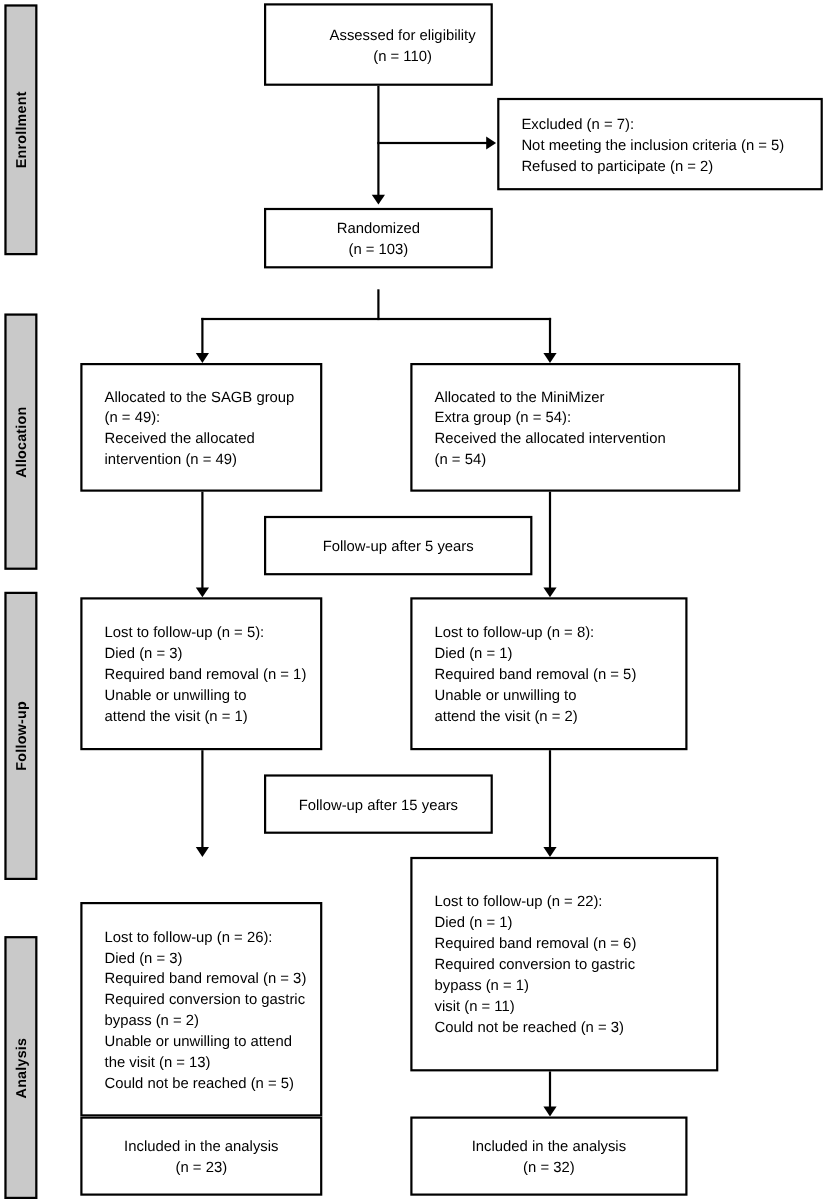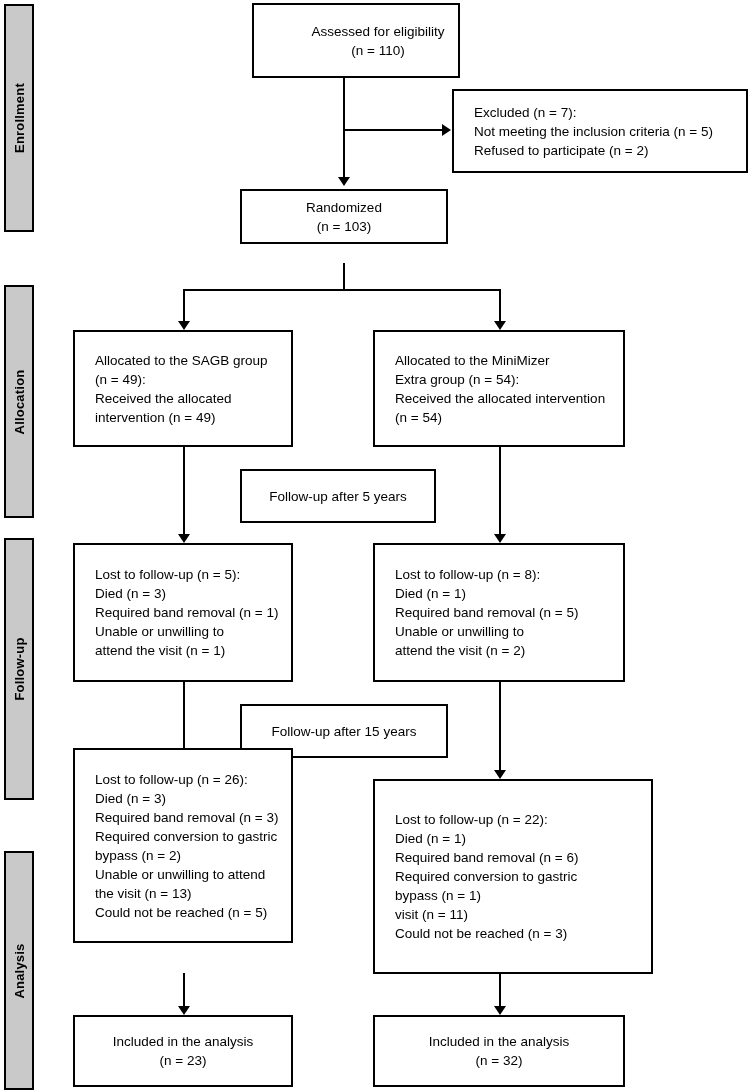--- a/index.html
+++ b/index.html
@@ -140,21 +140,21 @@
   <div class="vline" style="left:183px; top:681px; height:92px;"></div>
   <div class="arrow-down" style="left:178px; top:770px;"></div>
   <div class="vline" style="left:499px; top:681px; height:92px;"></div>
   <div class="arrow-down" style="left:494px; top:770px;"></div>
 
   <div class="vline" style="left:183px; top:973px; height:36px;"></div>
   <div class="arrow-down" style="left:178px; top:1006px;"></div>
   <div class="vline" style="left:499px; top:973px; height:36px;"></div>
   <div class="arrow-down" style="left:494px; top:1006px;"></div>
 
-  <div class="box center" style="left:252px; top:3px; width:208px; height:75px;padding-left:44px;">
+  <div class="box center" style="left:240px; top:3px; width:208px; height:75px;padding-left:44px;">
     <div class="line">Assessed for eligibility</div>
     <div class="line">(n = 110)</div>
   </div>
 
   <div class="box left-align" style="left:452px; top:89px; width:296px; height:84px;">
     <div class="line">Excluded (n = 7):</div>
     <div class="line">Not meeting the inclusion criteria (n = 5)</div>
     <div class="line">Refused to participate (n = 2)</div>
   </div>
 
@@ -163,28 +163,28 @@
     <div class="line">(n = 103)</div>
   </div>
 
   <div class="box left-align" style="left:73px; top:330px; width:220px; height:117px;text-align:right;">
     <div class="line">Allocated to the SAGB group</div>
     <div class="line">(n = 49):</div>
     <div class="line">Received the allocated</div>
     <div class="line">intervention (n = 49)</div>
   </div>
 
-  <div class="box left-align" style="left:373px; top:330px; width:252px; height:117px;">
+  <div class="box left-align" style="left:373px; top:330px; width:300px; height:117px;">
     <div class="line">Allocated to the MiniMizer</div>
     <div class="line">Extra group (n = 54):</div>
     <div class="line">Received the allocated intervention</div>
     <div class="line">(n = 54)</div>
   </div>
 
-  <div class="box single" style="left:240px; top:469px; width:196px; height:54px;">
+  <div class="box single" style="left:240px; top:469px; width:244px; height:54px;">
     <div class="line">Follow-up after 5 years</div>
   </div>
 
   <div class="box left-align" style="left:73px; top:543px; width:220px; height:139px;">
     <div class="line">Lost to follow-up (n = 5):</div>
     <div class="line">Died (n = 3)</div>
     <div class="line">Required band removal (n = 1)</div>
     <div class="line">Unable or unwilling to</div>
     <div class="line">attend the visit (n = 1)</div>
   </div>
@@ -194,21 +194,21 @@
     <div class="line">Died (n = 1)</div>
     <div class="line">Required band removal (n = 5)</div>
     <div class="line">Unable or unwilling to</div>
     <div class="line">attend the visit (n = 2)</div>
   </div>
 
   <div class="box single" style="left:240px; top:704px; width:208px; height:54px;">
     <div class="line">Follow-up after 15 years</div>
   </div>
 
-  <div class="box left-align" style="left:73px; top:748px; width:220px; height:195px;">
+  <div class="box left-align" style="left:73px; top:820px; width:220px; height:195px;">
     <div class="line">Lost to follow-up (n = 26):</div>
     <div class="line">Died (n = 3)</div>
     <div class="line">Required band removal (n = 3)</div>
     <div class="line">Required conversion to gastric</div>
     <div class="line">bypass (n = 2)</div>
     <div class="line">Unable or unwilling to attend</div>
     <div class="line">the visit (n = 13)</div>
     <div class="line">Could not be reached (n = 5)</div>
   </div>
 

